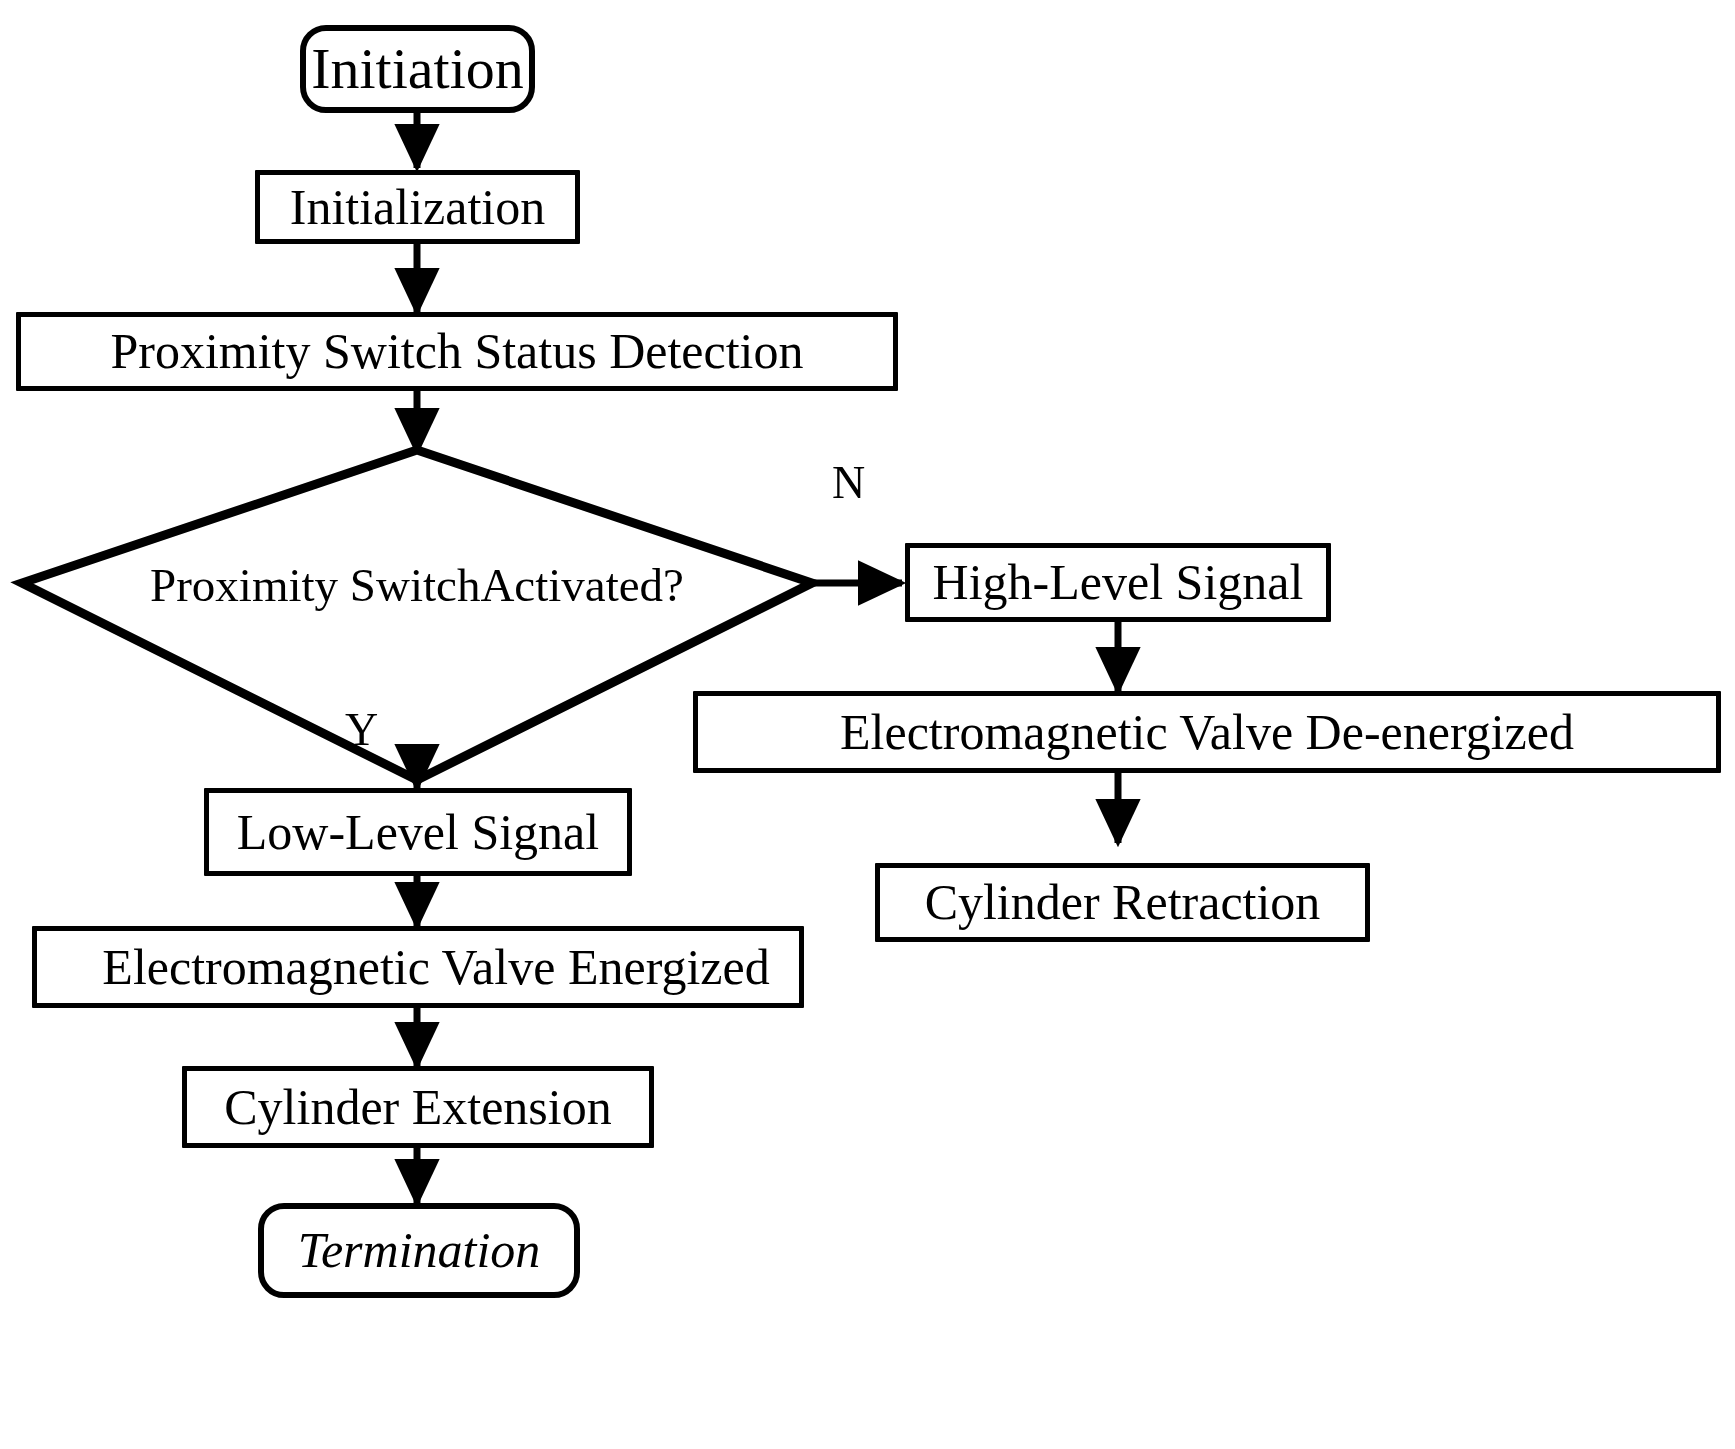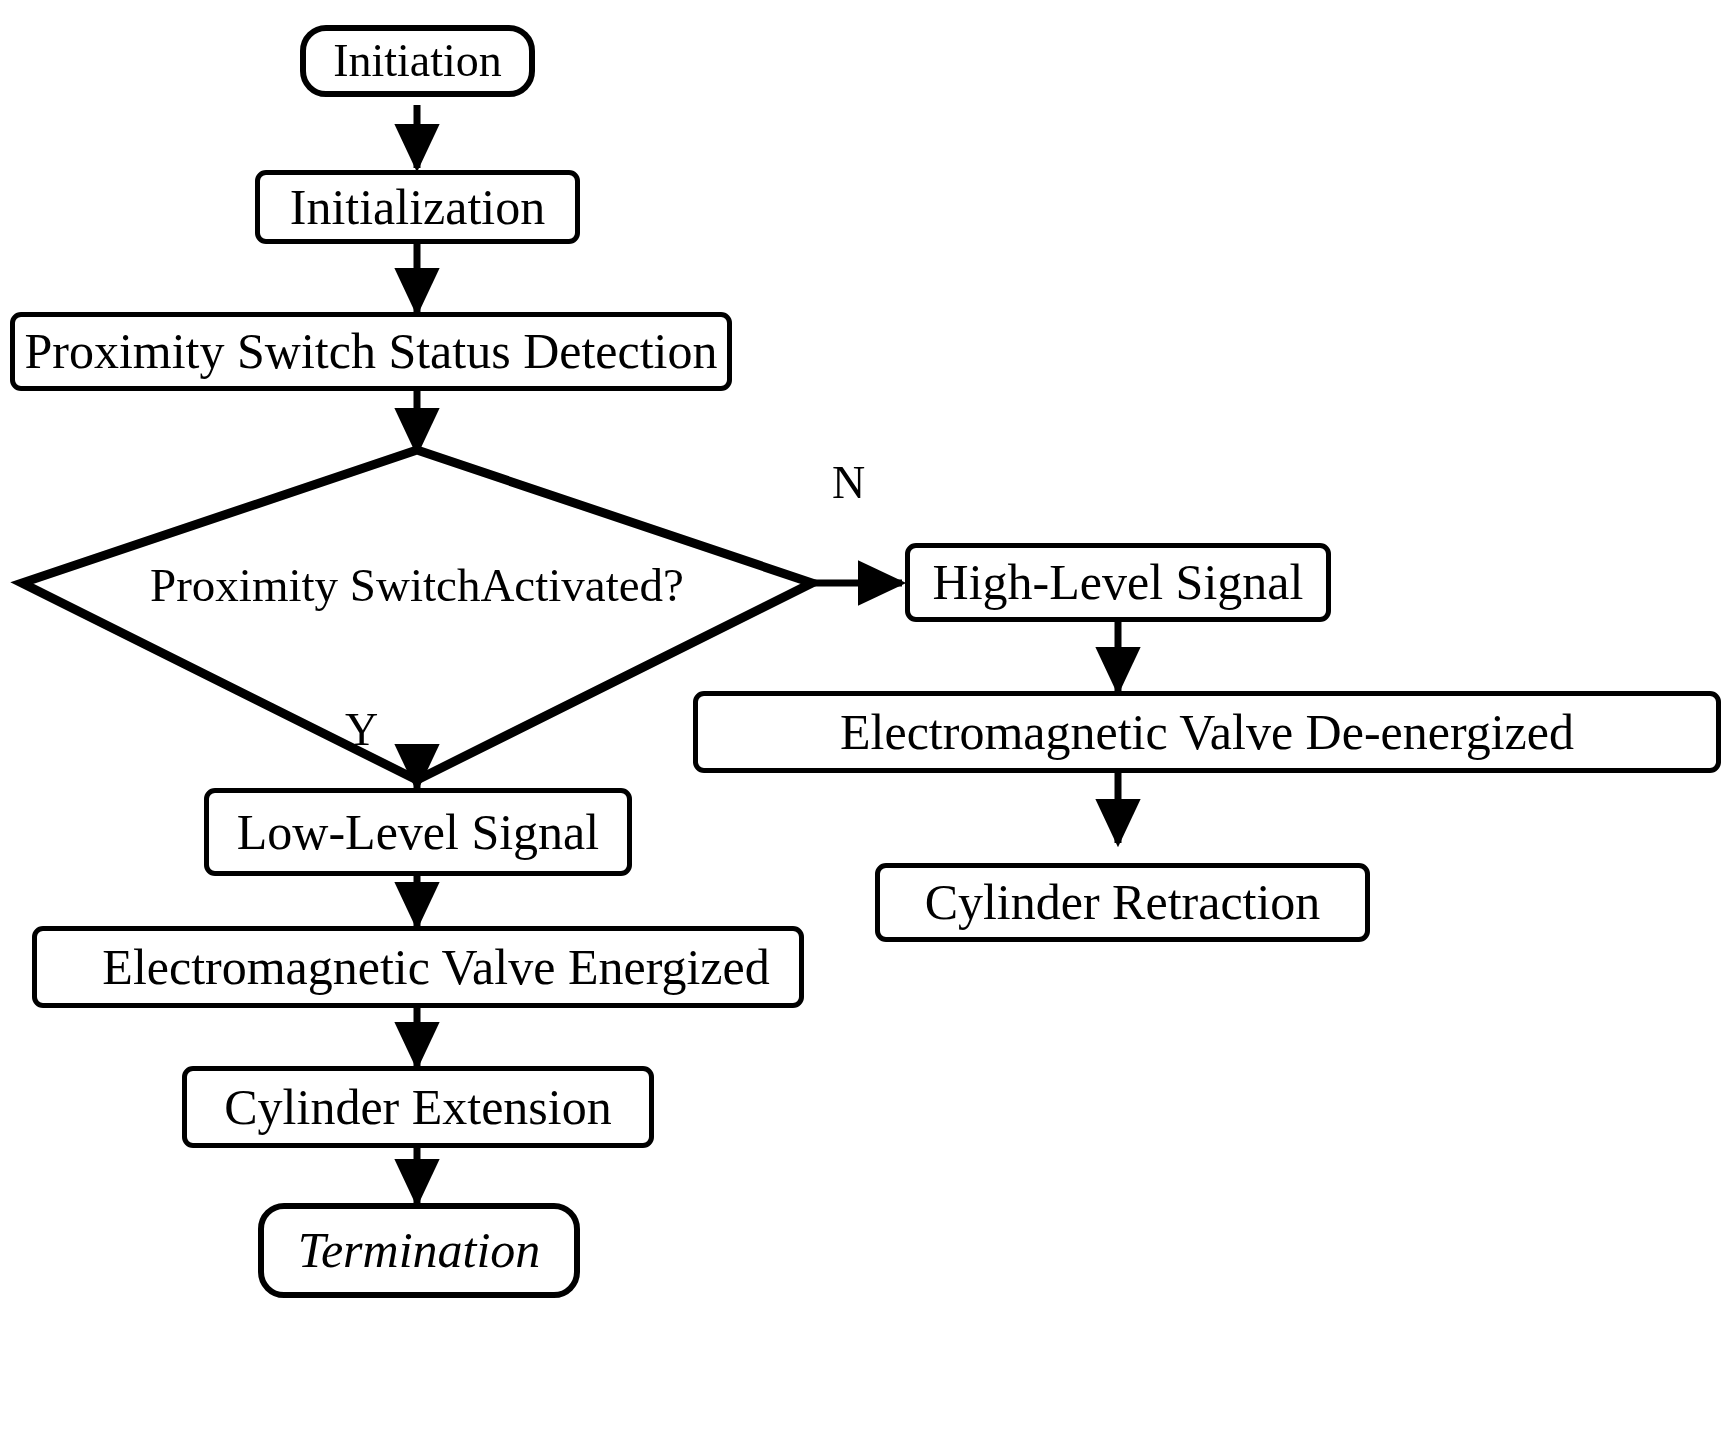--- a/index.html
+++ b/index.html
@@ -2,21 +2,21 @@
 <html><head>
 <meta charset="utf-8">
 <style>
   html,body{margin:0;padding:0;background:#ffffff;}
   body{width:1735px;height:1449px;font-family:"Liberation Serif","DejaVu Serif",serif;color:#000;}
   #canvas{position:relative;width:1735px;height:1449px;overflow:hidden;background:#fff;}
   .node{position:absolute;box-sizing:border-box;border:5px solid #000;background:#fff;
         display:flex;align-items:center;justify-content:center;text-align:center;
         font-family:"Liberation Serif","DejaVu Serif",serif;color:#000;line-height:1.05;}
   .node.terminal{border-radius:26px;border-width:6px;}
-  .node.process{border-radius:11px;}
+  .node.process{border-radius:1px;}
   .label{position:absolute;font-family:"Liberation Serif","DejaVu Serif",serif;color:#000;
          font-size:46px;line-height:1;white-space:nowrap;}
   svg.overlay{position:absolute;left:0;top:0;width:1735px;height:1449px;pointer-events:none;}
   .diamond-text{position:absolute;display:flex;flex-direction:row;align-items:center;
                 justify-content:center;text-align:center;font-size:47px;line-height:1.55;
                 font-family:"Liberation Serif","DejaVu Serif",serif;color:#000;}
 </style>
 </head>
 <body>
 
@@ -45,29 +45,29 @@
 
     <line x1="417" y1="1008" x2="417" y2="1066" stroke="#000" stroke-width="7" marker-end="url(#arrowFilled)"></line>
 
     <line x1="417" y1="1148" x2="417" y2="1203" stroke="#000" stroke-width="7" marker-end="url(#arrowFilled)"></line>
 
     <line x1="1118" y1="621" x2="1118" y2="691" stroke="#000" stroke-width="7" marker-end="url(#arrowFilled)"></line>
 
     <line x1="1118" y1="772" x2="1118" y2="843" stroke="#000" stroke-width="7" marker-end="url(#arrowFilled)"></line>
   </svg>
 
-  <div class="node terminal" style="left:300px;top:25px;width:235px;height:72px;font-size:46px;">
+  <div class="node terminal" style="left:300px;top:25px;width:235px;height:88px;font-size:58px;">
     <span>Initiation</span>
   </div>
 
   <div class="node process" style="left:255px;top:170px;width:325px;height:74px;font-size:50px;">
     <span>Initialization</span>
   </div>
 
-  <div class="node process" style="left:10px;top:312px;width:722px;height:79px;font-size:50px;">
+  <div class="node process" style="left:16px;top:312px;width:882px;height:79px;font-size:50px;">
     <span>Proximity Switch Status Detection</span>
   </div>
 
   <div class="diamond-text" style="left:147px;top:505px;width:540px;height:160px;">
     <span>Proximity Switch</span>
     <span>Activated?</span>
   </div>
 
   <div class="label" style="left:832px;top:460px;">N</div>
 

